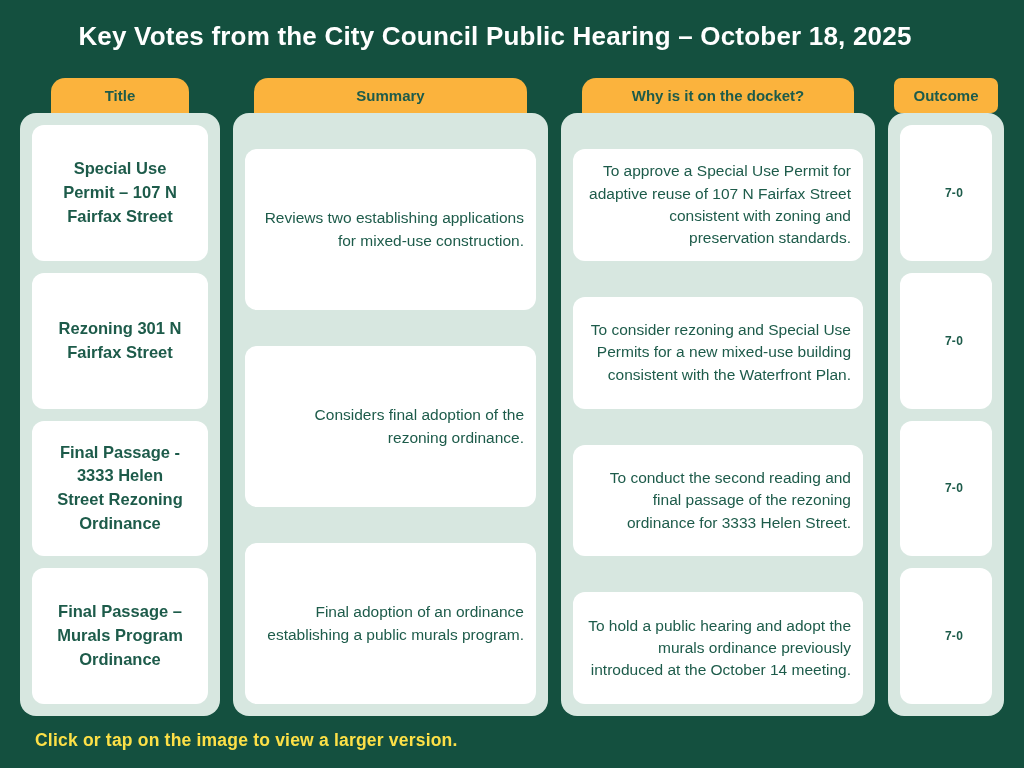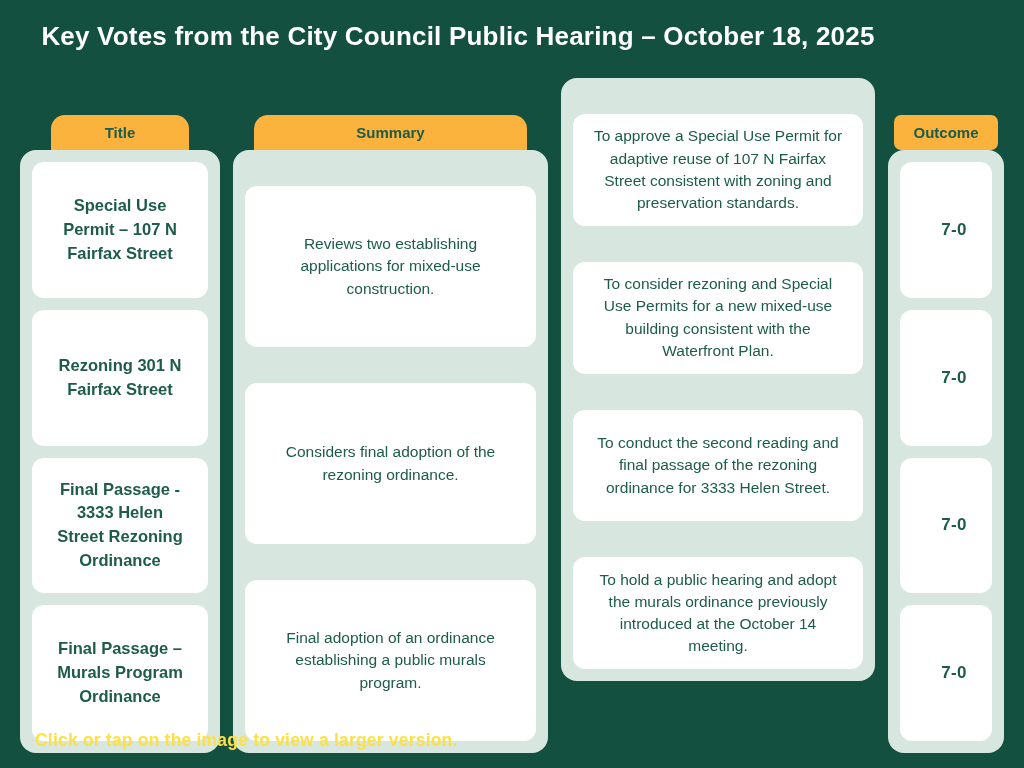--- a/index.html
+++ b/index.html
@@ -17,20 +17,21 @@
   .main-title {
     position: absolute;
     top: 21px;
     left: 0;
     width: 916px;
     text-align: center;
     color: #FFFFFF;
     font-size: 26px;
     font-weight: 800;
     letter-spacing: 0.2px;
+    padding-left: 37px;
   }
   .table-wrap {
     position: absolute;
     left: 20px;
     top: 78px;
     display: grid;
     grid-template-columns: 200px 315px 314px 116px;
     column-gap: 13px;
   }
   .col {
@@ -41,21 +42,20 @@
   .tab {
     height: 35px;
     background: #FBB33D;
     border-radius: 14px 14px 0 0;
     display: flex;
     align-items: center;
     justify-content: center;
     color: #1D5B4A;
     font-weight: bold;
     font-size: 15px;
-    margin-top: 37px;
   }
   .col-title   .tab { width: 69%; }
   .col-summary .tab { width: 86.5%; }
   .col-docket  .tab { width: 86.5%; }
   .col-outcome .tab { width: 90%; border-radius: 7px; }
   .col-body {
     width: 100%;
     height: 603px;
     box-sizing: border-box;
     background: #D7E7E0;
@@ -80,27 +80,27 @@
   }
   .col-title .cell {
     font-weight: bold;
     font-size: 16.5px;
     line-height: 1.45;
     padding: 0 22px;
   }
   .col-summary .cell, .col-docket .cell {
     font-size: 15.5px;
     line-height: 1.44;
-    padding: 4px 20px;
-    text-align: center;
+    padding: 4px 12px;
+    text-align: right;
     margin-top: 24px;
   }
   .col-outcome .cell {
     font-weight: bold;
-    font-size: 17px;
+    font-size: 12px;
     letter-spacing: 0.3px;
     padding-left: 16px;
   }
   .footer-note {
     position: absolute;
     left: 35px;
     top: 730px;
     color: #fde047;
     font-weight: bold;
     font-size: 17.5px;
@@ -129,20 +129,21 @@
     <div class="col col-summary">
       <div class="tab">Summary</div>
       <div class="col-body">
         <div class="cell">Reviews two establishing applications for mixed-use construction.</div>
         <div class="cell">Considers final adoption of the rezoning ordinance.</div>
         <div class="cell">Final adoption of an ordinance establishing a public murals program.</div>
       </div>
     </div>
 
     <div class="col col-docket">
+      <div class="tab">Why is it on the docket?</div>
       <div class="col-body">
         <div class="cell">To approve a Special Use Permit for adaptive reuse of 107 N Fairfax Street consistent with zoning and preservation standards.</div>
         <div class="cell">To consider rezoning and Special Use Permits for a new mixed-use building consistent with the Waterfront Plan.</div>
         <div class="cell">To conduct the second reading and final passage of the rezoning ordinance for 3333 Helen Street.</div>
         <div class="cell">To hold a public hearing and adopt the murals ordinance previously introduced at the October 14 meeting.</div>
       </div>
     </div>
 
     <div class="col col-outcome">
       <div class="tab">Outcome</div>

